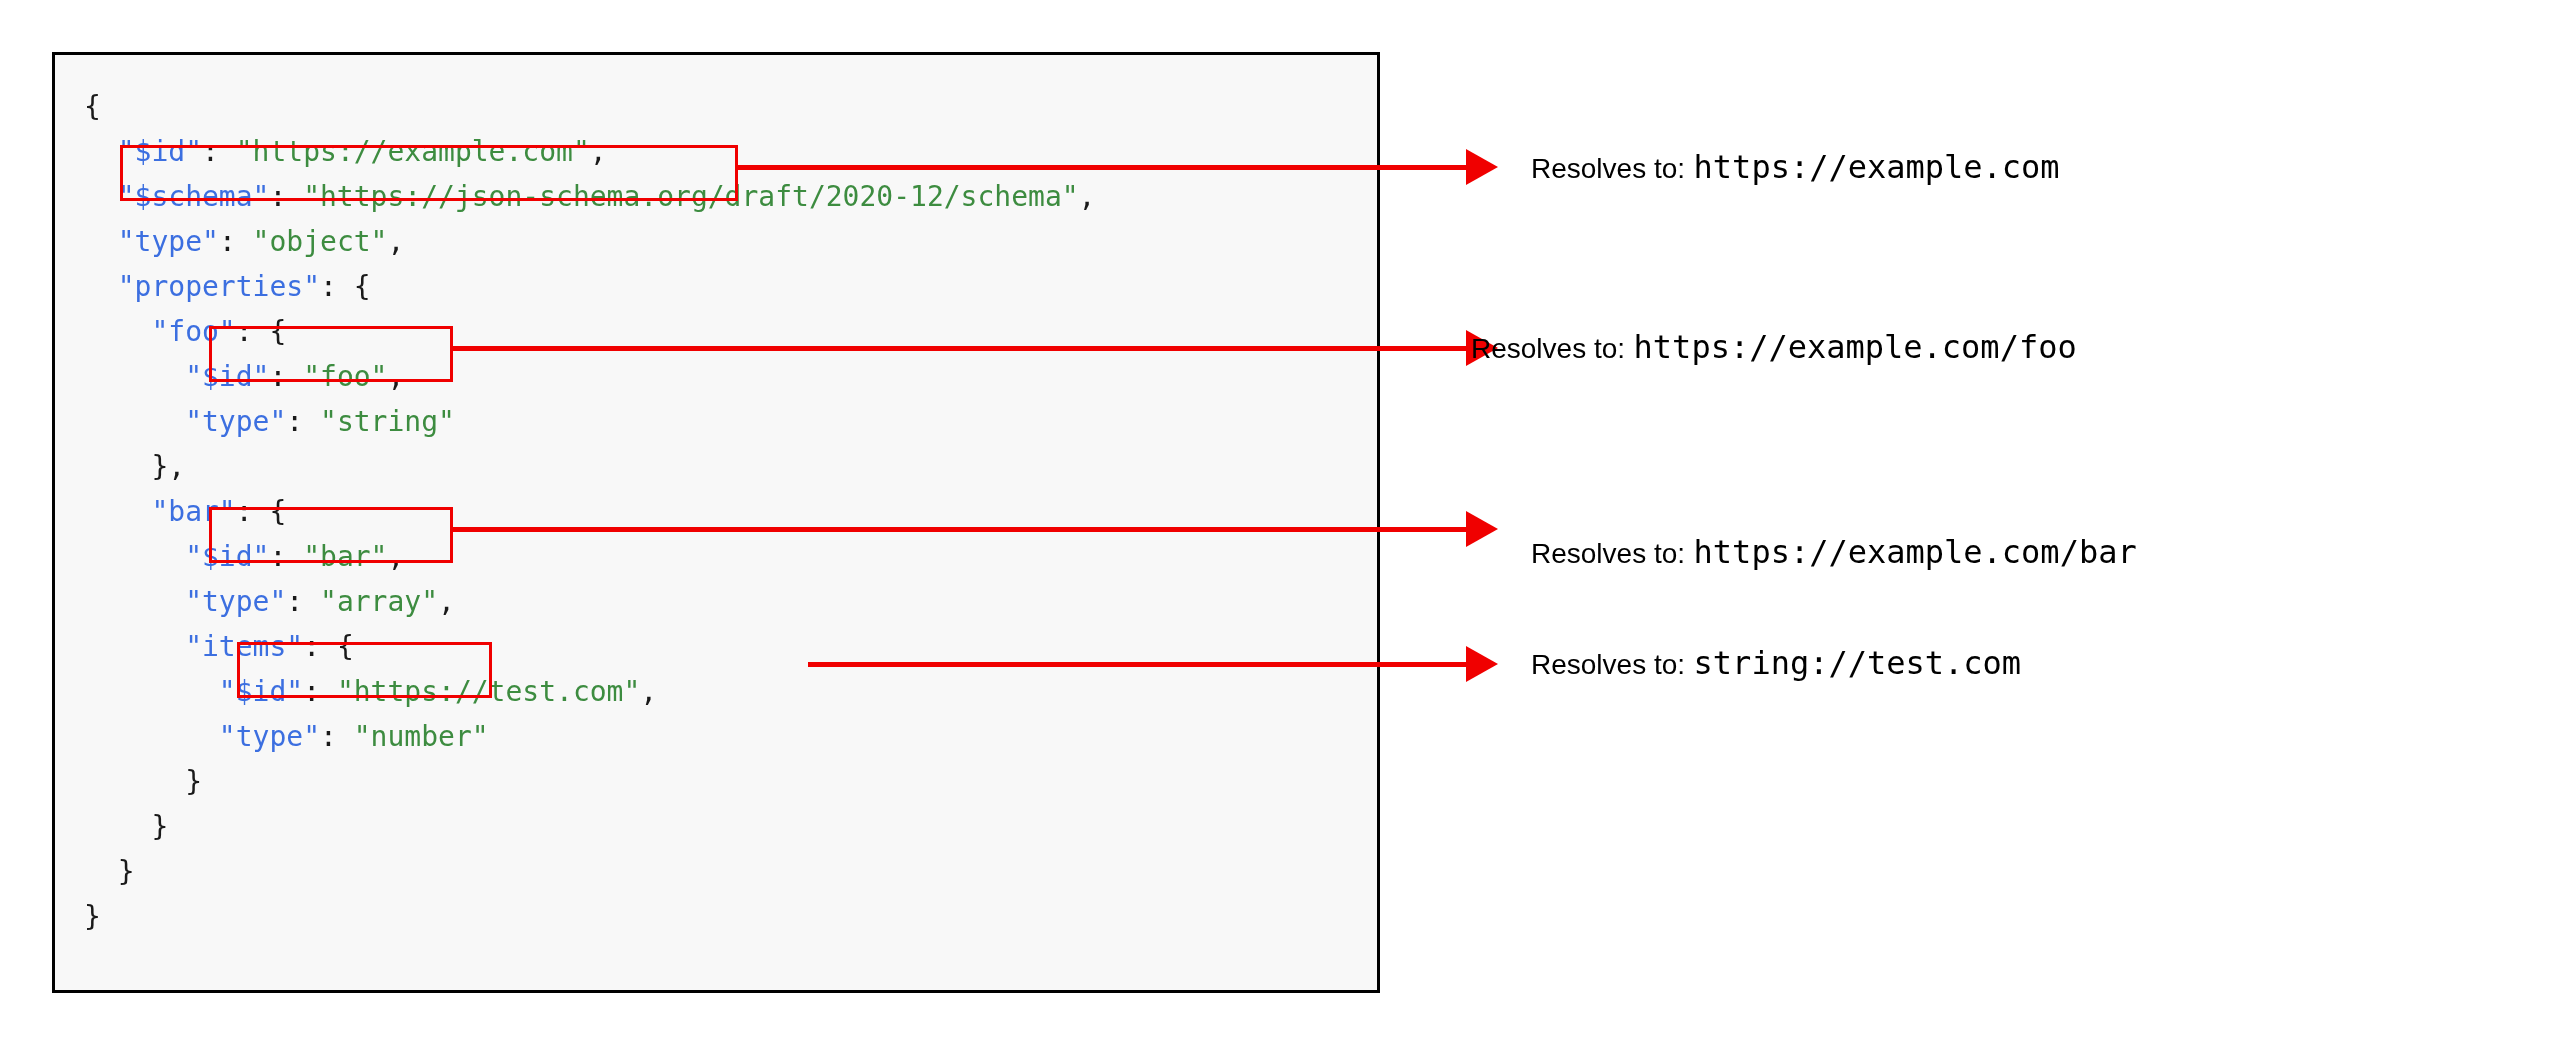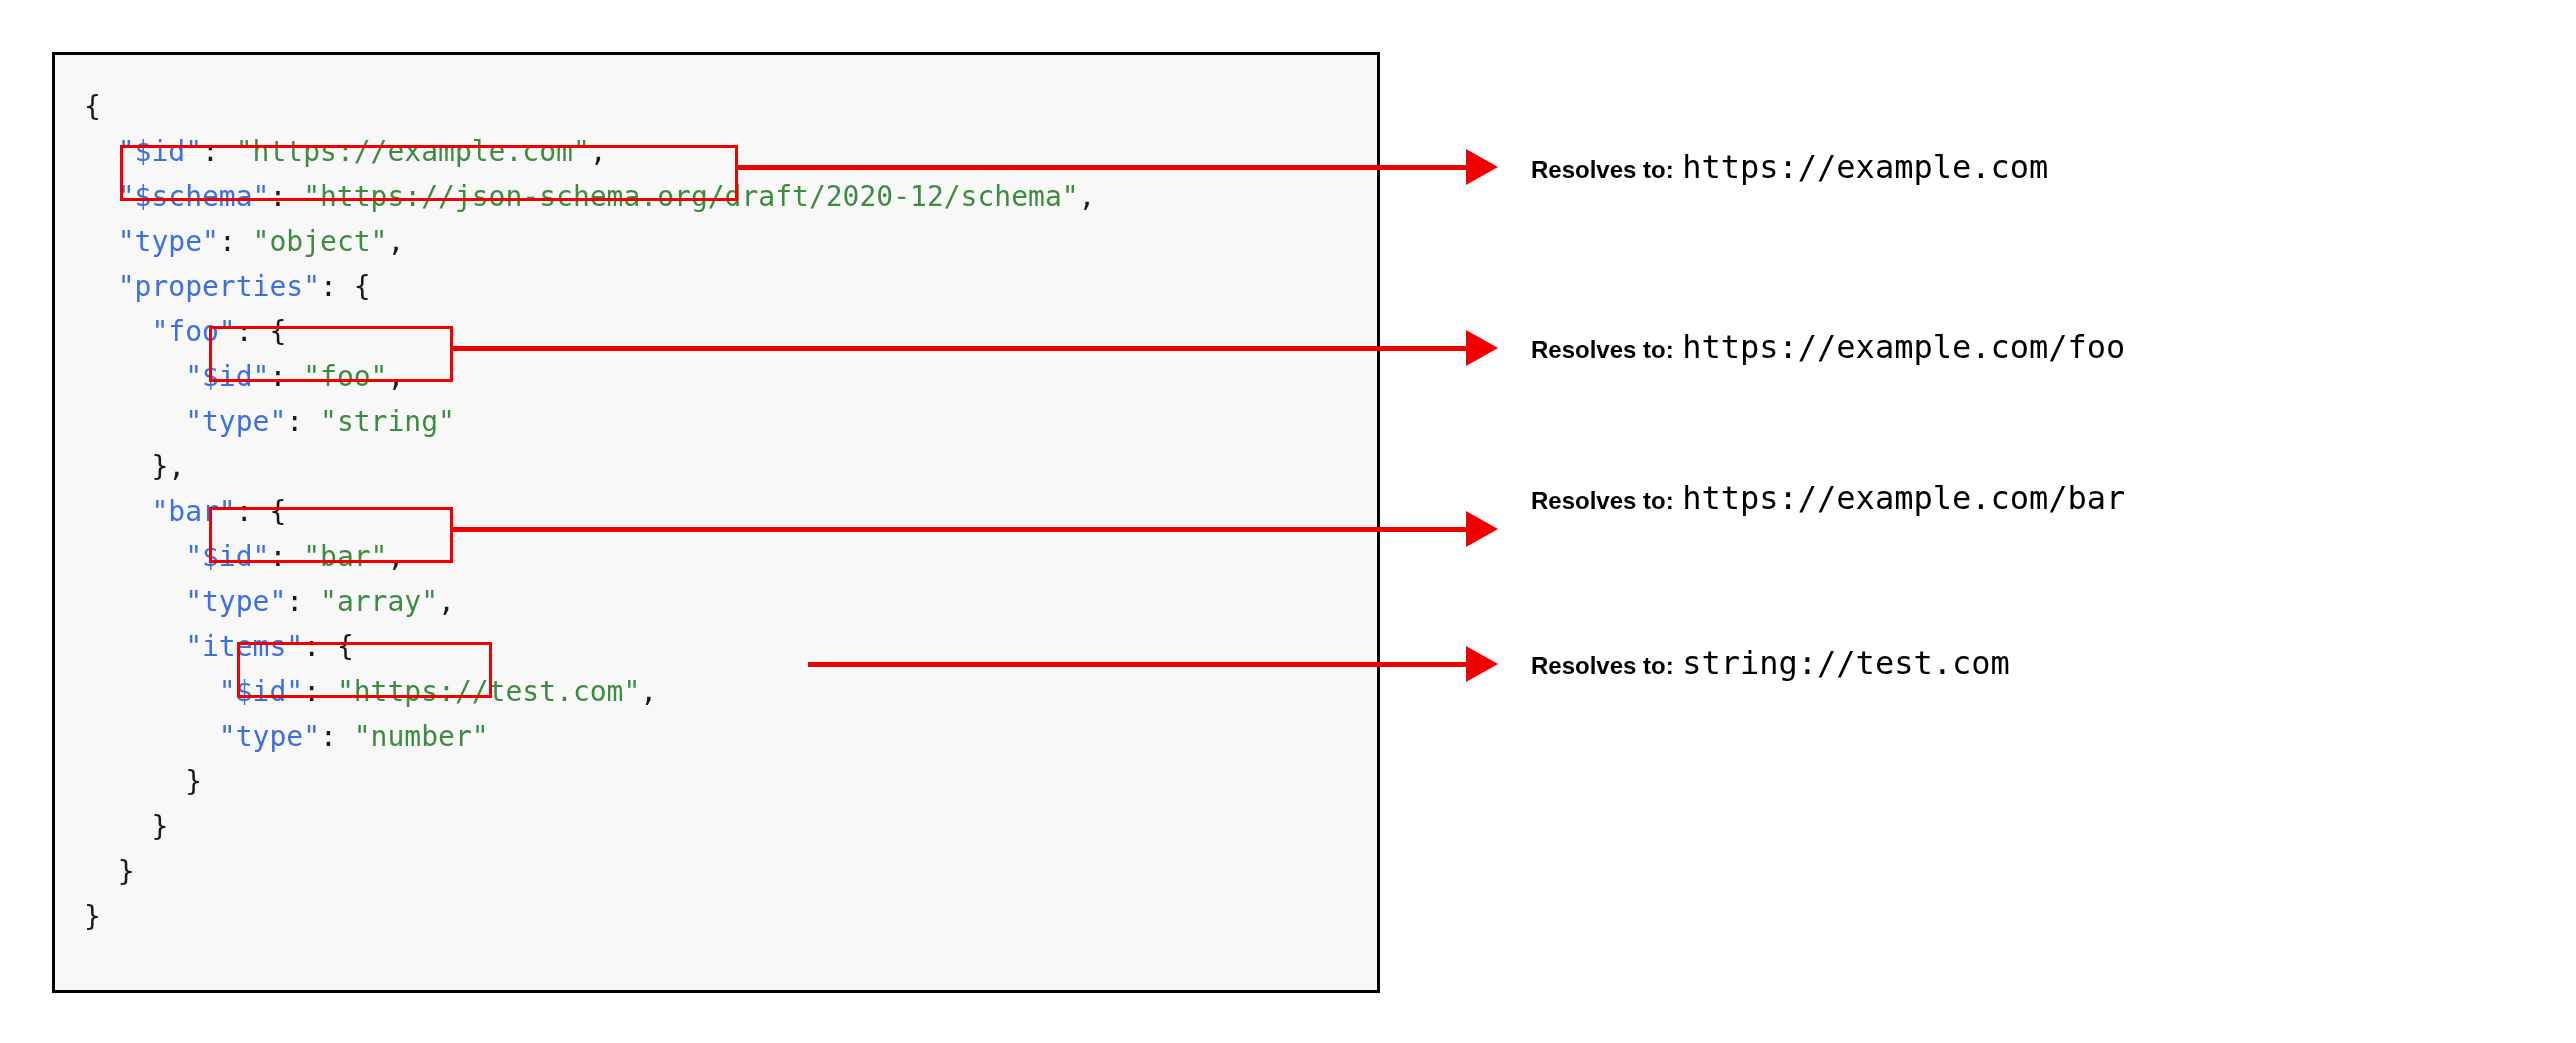--- a/index.html
+++ b/index.html
@@ -71,22 +71,22 @@
 
   
   .annotation {
     position: absolute;
     white-space: nowrap;
     color: #000000;
     line-height: 1;
   }
   .annotation .lead {
     font-family: "Liberation Sans", sans-serif;
-    font-weight: bold;
-    font-size: 24px;
+    font-weight: normal;
+    font-size: 28px;
   }
   .annotation .url {
     font-family: "DejaVu Sans Mono", "Liberation Mono", monospace;
     font-weight: normal;
     font-size: 32px;
     margin-left: 8.5px;
   }
 </style>
 </head>
 <body>
@@ -107,17 +107,17 @@
     <div class="arrow-line" style="left: 452px; top: 346px; width: 1015px;"></div>
     <div class="arrow-head" style="left: 1466px; top: 330px;"></div>
     <div class="arrow-line" style="left: 452px; top: 527px; width: 1015px;"></div>
     <div class="arrow-head" style="left: 1466px; top: 511px;"></div>
     <div class="arrow-line" style="left: 808px; top: 662px; width: 658px;"></div>
     <div class="arrow-head" style="left: 1466px; top: 646px;"></div>
   </div>
 
 <div id="annotation-layer">
     <div class="annotation" style="left: 1531px; top: 151px;"><span class="lead">Resolves to:</span><span class="url">https://example.com</span></div>
-    <div class="annotation" style="left: 1531px; top: 331px;"><span class="lead">Resolves to:</span><span class="url">https://example.com/foo</span></div>
-    <div class="annotation" style="left: 1531px; top: 482px;"><span class="lead">Resolves to:</span><span class="url">https://example.com/bar</span></div>
+    <div class="annotation" style="left: 1471px; top: 331px;"><span class="lead">Resolves to:</span><span class="url">https://example.com/foo</span></div>
+    <div class="annotation" style="left: 1531px; top: 536px;"><span class="lead">Resolves to:</span><span class="url">https://example.com/bar</span></div>
     <div class="annotation" style="left: 1531px; top: 647px;"><span class="lead">Resolves to:</span><span class="url">string://test.com</span></div>
   </div>
 
 
 </body></html>

